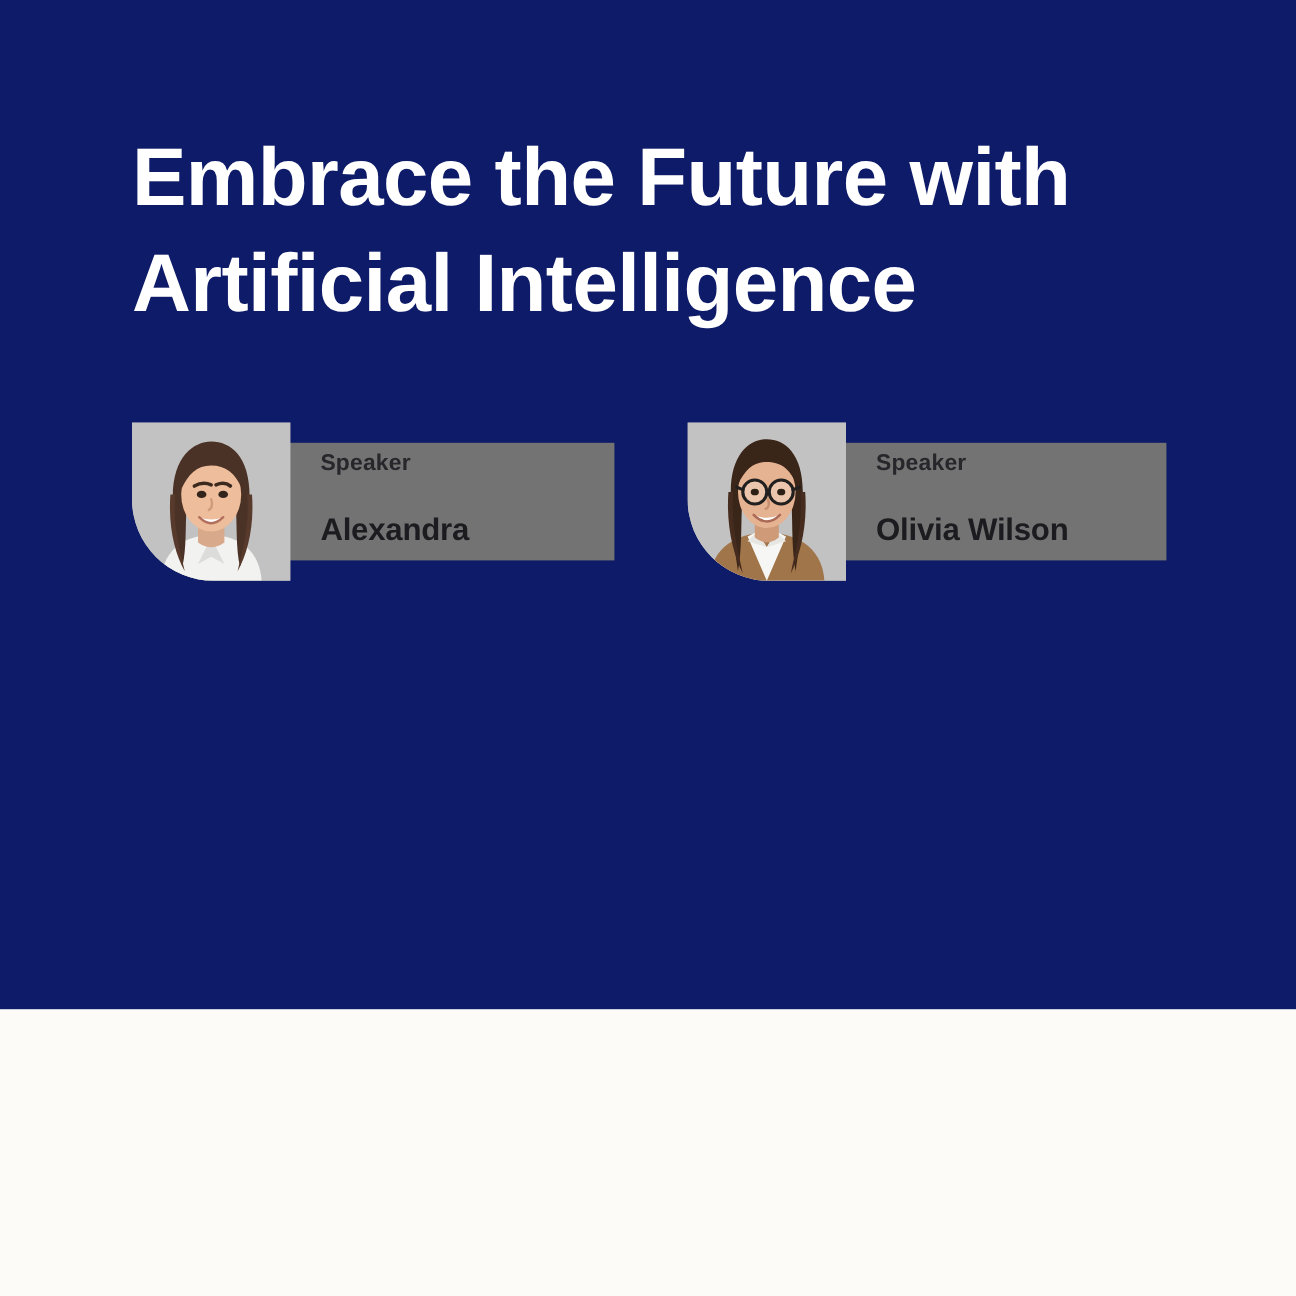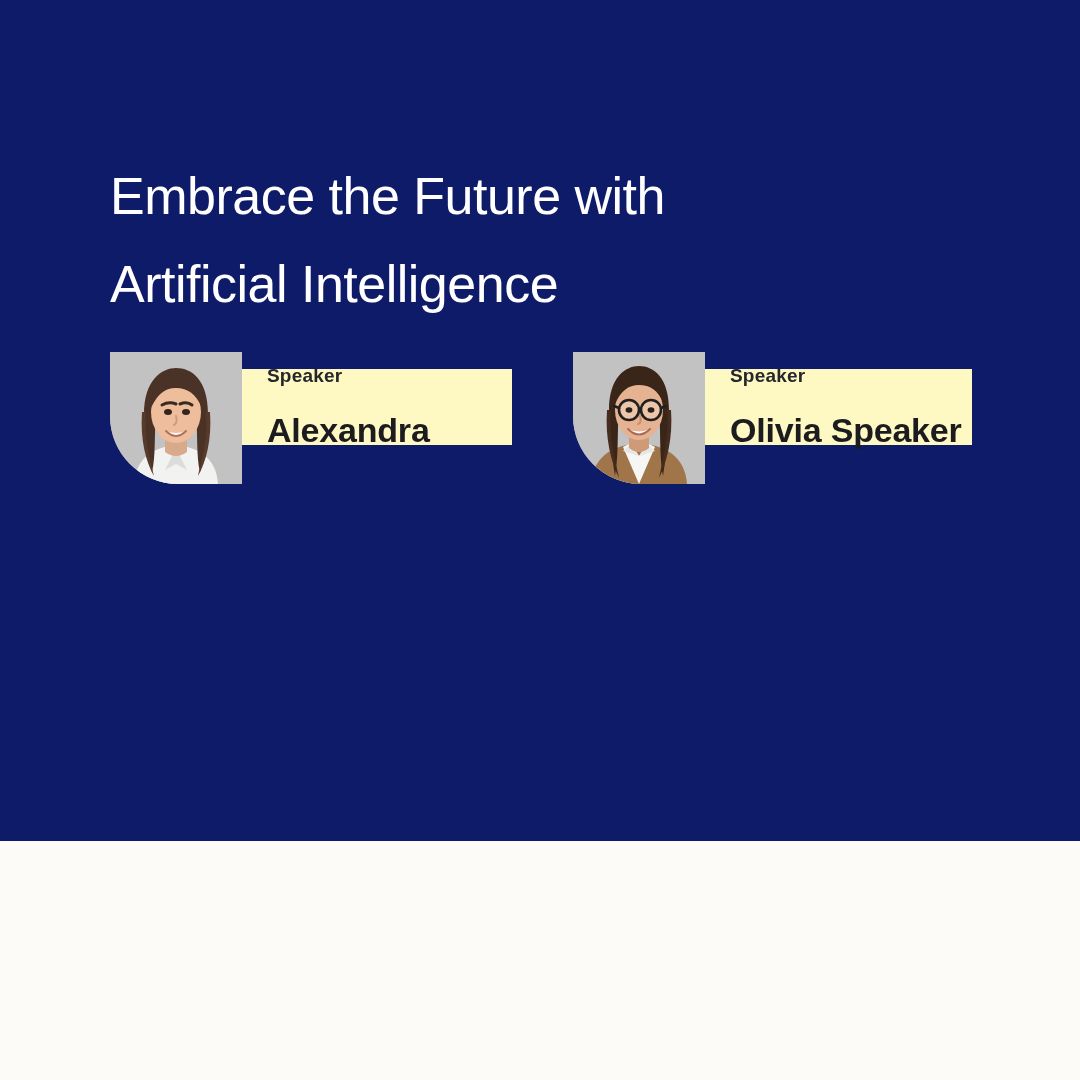--- a/index.html
+++ b/index.html
@@ -24,26 +24,25 @@
     height: 841px;
     background: #0e1b68;
   }
 
   .title {
     position: absolute;
     left: 110px;
     top: 104px;
     width: 900px;
     color: #ffffff;
-    font-size: 52px;
-    font-weight: 400;
+    font-size: 68px;
+    font-weight: 700;
     line-height: 88px;
     letter-spacing: -0.5px;
     white-space: pre-line;
-    margin-top: 48px;
   }
 
   
   .card {
     position: absolute;
     top: 352px;
     height: 132px;
   }
   .card-a { left: 110px; }
   .card-b { left: 573px; }
@@ -57,43 +56,43 @@
     background: #c2c2c2;
     border-radius: 0 0 0 68px;
     overflow: hidden;
     z-index: 2;
   }
   .card-photo svg { display: block; }
 
   .card-label {
     position: absolute;
     top: 17px;
-    height: 76px;
-    background: #fef9c3;
+    height: 98px;
+    background: #737373;
     z-index: 1;
     box-sizing: border-box;
     padding-left: 28px;
     display: flex;
     flex-direction: column;
     justify-content: center;
     gap: 20px;
   }
   .card-a .card-label { left: 129px; width: 273px; }
   .card-b .card-label { left: 129px; width: 270px; }
 
   .card-role {
     color: #26262b;
     font-size: 19px;
     font-weight: 600;
     line-height: 22px;
     letter-spacing: 0.2px;
   }
   .card-name {
     color: #1c1c20;
-    font-size: 34px;
+    font-size: 26px;
     font-weight: 700;
     line-height: 40px;
     margin-top: 3px;
     letter-spacing: -0.2px;
   }
 
   
   .body-copy {
     position: absolute;
     left: 110px;
@@ -195,21 +194,21 @@
 
           <path d="M55 77 q11 10 22 0 q-11 5 -22 0 z" fill="#ffffff"></path>
           <path d="M55 77 q11 11 22 0" stroke="#ab6a55" stroke-width="2" fill="none" stroke-linecap="round"></path>
 
           <path d="M38 58 C36 86 42 106 46 126 C38 110 32 86 34 58 Z" fill="#452c1e"></path>
           <path d="M94 58 C96 86 90 106 86 126 C94 110 100 86 98 58 Z" fill="#452c1e"></path>
         </svg>
       </div>
       <div class="card-label">
         <div class="card-role">Speaker</div>
-        <div class="card-name">Olivia Speaker</div>
+        <div class="card-name">Olivia Wilson</div>
       </div>
     </div>
 
   </div>
 
   <div class="footer">
 
     
 
     

